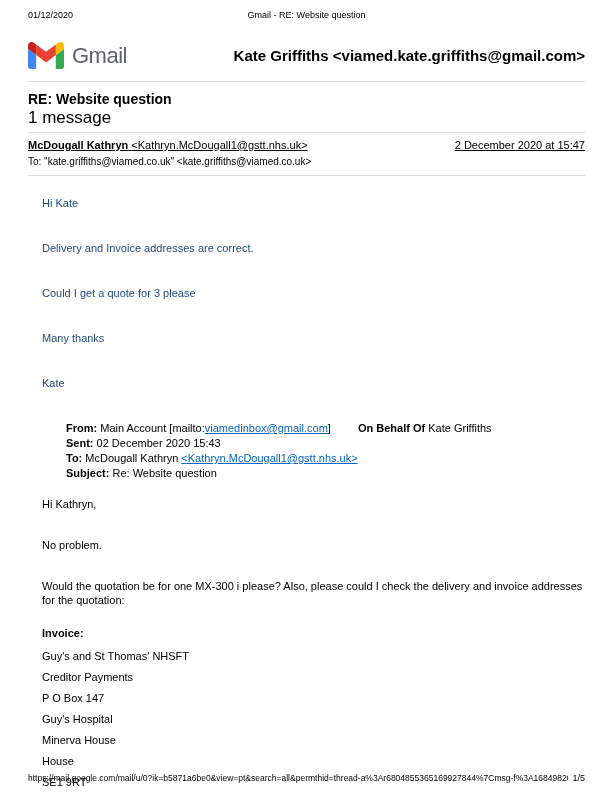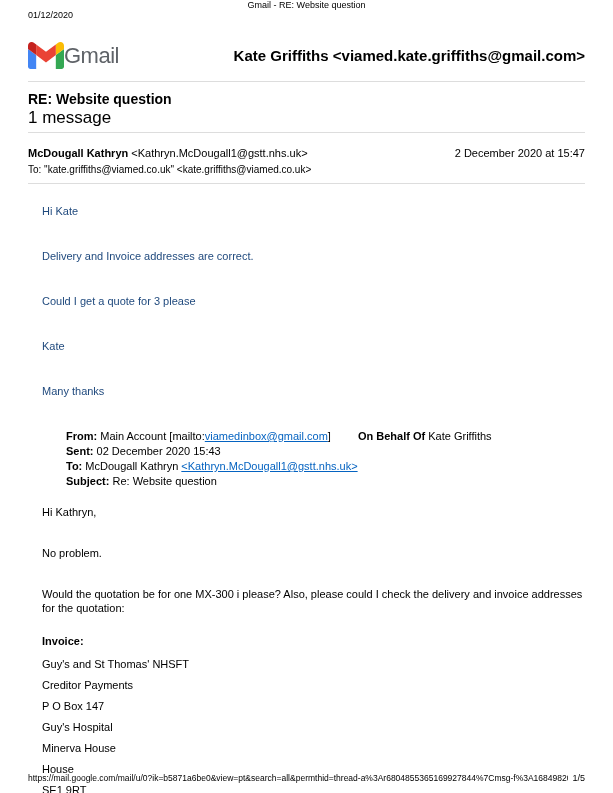--- a/index.html
+++ b/index.html
@@ -9,39 +9,39 @@
     background:#ffffff;
     color:#000000;
     position:relative;
     overflow:hidden;
   }
   .print-header-date {
     position:absolute; top:10px; left:28px;
     font-size:9px; color:#000;
   }
   .print-header-title {
-    position:absolute; top:0; left:0; width:100%;
+    position:absolute; top:10px; left:0; width:100%;
     text-align:center; font-size:9px; color:#000;
   }
   .page { padding:42px 28px 0 28px; }
 
   .brand-row { display:flex; justify-content:space-between; align-items:center; }
-  .logo { display:flex; align-items:center; }
+  .logo { display:flex; align-items:center; gap:8px; }
   .logo-text { font-size:22px; color:#5f6368; letter-spacing:-0.5px; }
   .account { font-size:15px; font-weight:bold; }
 
   .rule { border:none; border-top:1px solid #dddddd; height:0; }
   .rule-1 { margin-top:12px; }
   .rule-2 { margin-top:8px; }
   .rule-3 { margin-top:7px; }
 
   .subject { font-size:14px; font-weight:bold; margin-top:9px; line-height:16px; }
   .msg-count { font-size:17px; margin-top:4px; line-height:13px; }
 
-  .meta-row { display:flex; justify-content:space-between; margin-top:14px; font-size:11px; line-height:13px; }
+  .meta-row { display:flex; justify-content:space-between; margin-top:6px; font-size:11px; line-height:13px;text-decoration:underline; }
   .sender-email { font-weight:normal; }
   .meta-date { font-size:11px; }
   .to-line { font-size:10px; margin-top:4px; line-height:12px; }
 
   .body-area { padding-left:14px; margin-top:20px; font-size:11px; }
   .reply-p { color:#1F497D; line-height:15px; margin-bottom:30px; }
 
   .quoted { line-height:15px; color:#000; }
   .quoted b { font-weight:bold;padding-left:24px; }
   a.mail-link { color:#0563C1; text-decoration:underline; cursor:pointer; }
@@ -101,22 +101,22 @@
   </div>
   <div class="to-line">To: "kate.griffiths@viamed.co.uk" &lt;kate.griffiths@viamed.co.uk&gt;</div>
 
   <hr class="rule rule-3">
 
   <div class="body-area">
 
     <p class="reply-p">Hi Kate</p>
     <p class="reply-p">Delivery and Invoice addresses are correct.</p>
     <p class="reply-p">Could I get a quote for 3 please</p>
+    <p class="reply-p">Many thanks</p>
     <p class="reply-p">Kate</p>
-    <p class="reply-p">Many thanks</p>
 
     <div class="quoted">
       <div>
         <b>From:</b><span> Main Account [mailto:</span><a class="mail-link">viamedinbox@gmail.com</a><span>] </span><b>On Behalf Of</b><span> Kate Griffiths</span>
       </div>
       <div>
         <b>Sent:</b><span> 02 December 2020 15:43</span>
       </div>
       <div>
         <b>To:</b><span> McDougall Kathryn </span><a class="mail-link">&lt;Kathryn.McDougall1@gstt.nhs.uk&gt;</a>

